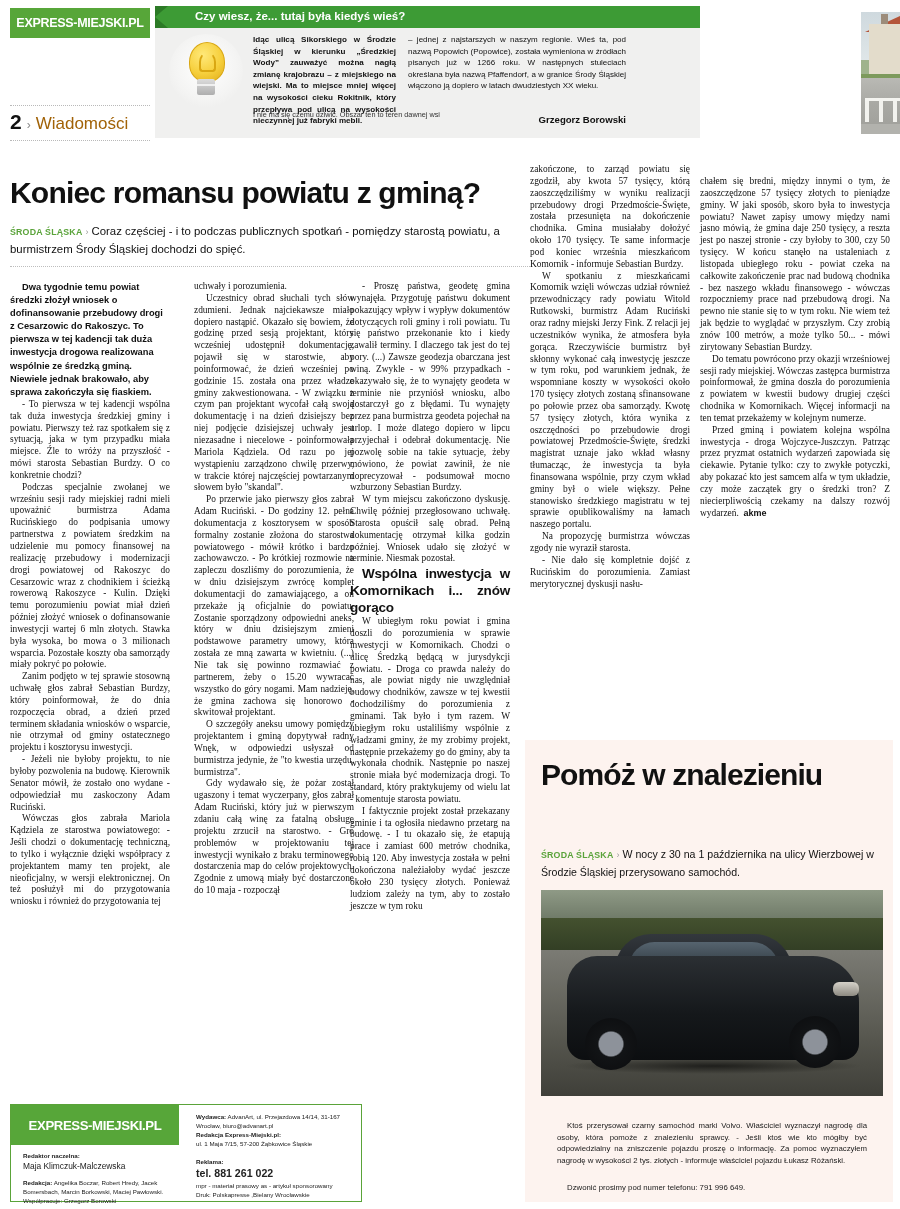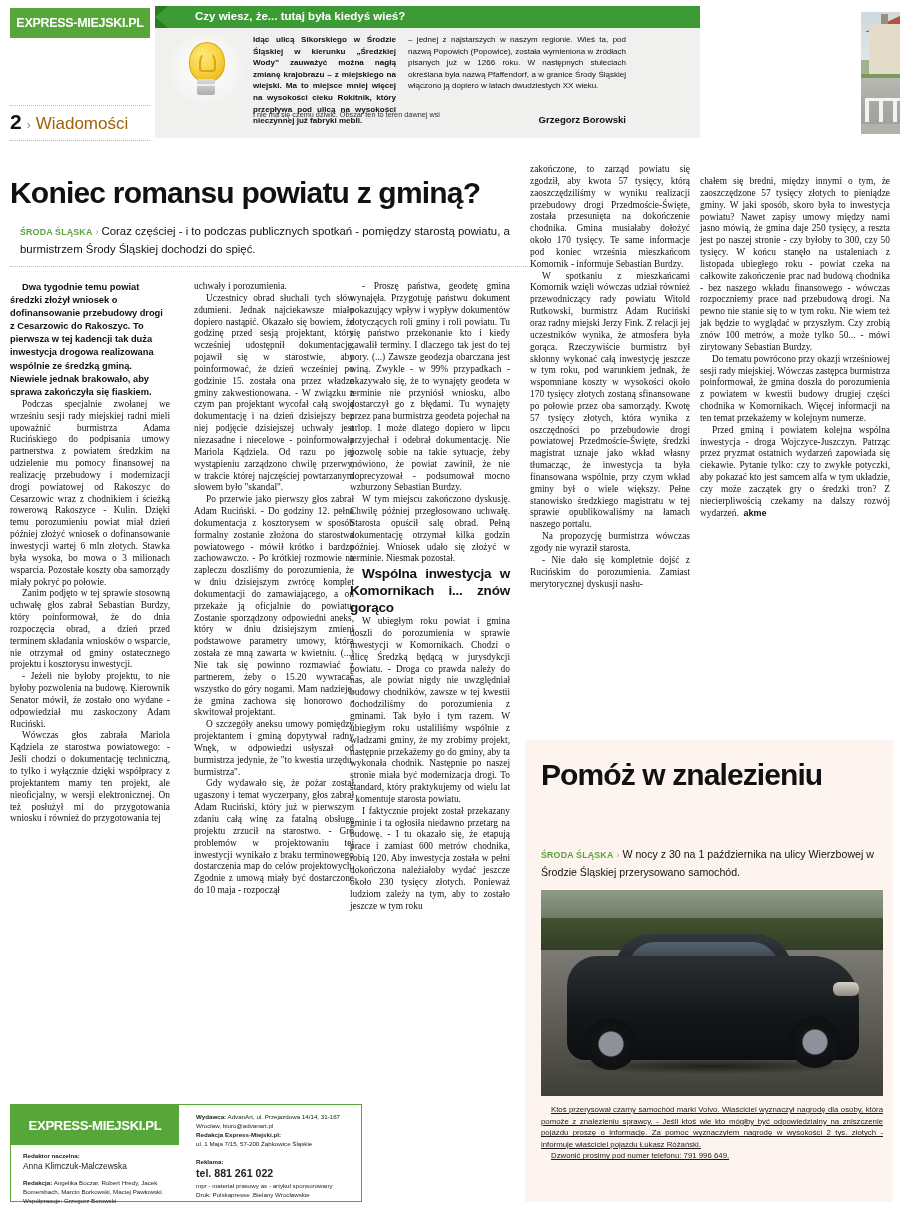--- a/index.html
+++ b/index.html
@@ -102,21 +102,21 @@
     background:repeating-linear-gradient(90deg,#f2f2ee 0 4px, transparent 4px 14px);}
   .barrier-top{position:absolute;left:4px;top:86px;width:86px;height:3px;background:#f4f4f0;}
   .curb{position:absolute;left:0;top:112px;width:184px;height:10px;background:#b2b2ad;}
 
   
   .headline{
     position:absolute;left:10px;top:176px;width:520px;
     font-family:"Liberation Sans",sans-serif;font-weight:bold;font-size:30px;
     letter-spacing:-0.8px;color:#111;
   }
-  .lead-wrap{position:absolute;left:20px;top:221px;width:520px;}
+  .lead-wrap{position:absolute;left:10px;top:221px;width:520px;}
   .lead-loc{
     font-family:"Liberation Sans",sans-serif;font-weight:bold;font-size:8.8px;
     color:#5aa33a;letter-spacing:0.2px;
   }
   .lead-arrow{font-family:"Liberation Sans",sans-serif;font-size:9px;color:#9a9a9a;padding:0 3px;}
   .lead-text{
     font-family:"Liberation Sans",sans-serif;font-size:11.4px;line-height:16px;color:#111;
   }
   .rule-dot{
     position:absolute;left:10px;top:266px;width:520px;height:0;
@@ -212,21 +212,21 @@
   .wheel.w2{left:248px;top:126px;}
   .car-shadow{position:absolute;left:22px;top:168px;width:300px;height:16px;
     background:radial-gradient(ellipse at 50% 50%, rgba(0,0,0,.6) 0%, rgba(0,0,0,0) 70%);}
   .car-light{position:absolute;left:292px;top:92px;width:26px;height:14px;border-radius:6px;
     background:linear-gradient(180deg,#e8e4da,#9a968c);opacity:.9;}
   .p-caption{
     position:absolute;left:16px;top:364px;width:342px;
     font-family:"Liberation Sans",sans-serif;font-size:7.8px;line-height:11.6px;
     text-align:justify;color:#1a1a1a;
   }
-  .p-caption p{margin:0;text-indent:10px;text-decoration:underline;}
+  .p-caption p{margin:16px;text-indent:10px;}
 </style>
 </head>
 <body>
 
 <div class="page">
 
   <div class="top-strip">
 
     <div class="logo-box">
       <span>EXPRESS-MIEJSKI.PL</span>
@@ -272,20 +272,21 @@
 
   <div class="headline">Koniec romansu powiatu z gminą?</div>
 
   <div class="lead-wrap">
     <span class="lead-loc">ŚRODA ŚLĄSKA</span><span class="lead-arrow">›</span><span class="lead-text">Coraz częściej - i to podczas publicznych spotkań - pomiędzy starostą powiatu, a burmistrzem Środy Śląskiej dochodzi do spięć.</span>
   </div>
   <div class="rule-dot"></div>
 
   <div class="col" id="c1">
     <p class="standfirst">Dwa tygodnie temu powiat średzki złożył wniosek o dofinansowanie przebudowy drogi z Cesarzowic do Rakoszyc. To pierwsza w tej kadencji tak duża inwestycja drogowa realizowana wspólnie ze średzką gminą. Niewiele jednak brakowało, aby sprawa zakończyła się fiaskiem.</p>
+    <p>- To pierwsza w tej kadencji wspólna tak duża inwestycja średzkiej gminy i powiatu. Pierwszy też raz spotkałem się z sytuacją, jaka w tym przypadku miała miejsce. Źle to wróży na przyszłość - mówi starosta Sebastian Burdzy. O co konkretnie chodzi?</p>
     <p>Podczas specjalnie zwołanej we wrześniu sesji rady miejskiej radni mieli upoważnić burmistrza Adama Rucińskiego do podpisania umowy partnerstwa z powiatem średzkim na udzielenie mu pomocy finansowej na realizację przebudowy i modernizacji drogi powiatowej od Rakoszyc do Cesarzowic wraz z chodnikiem i ścieżką rowerową Rakoszyce - Kulin. Dzięki temu porozumieniu powiat miał dzień później złożyć wniosek o dofinansowanie inwestycji wartej 6 mln złotych. Stawka była wysoka, bo mowa o 3 milionach wsparcia. Pozostałe koszty oba samorządy miały pokryć po połowie.</p>
     <p>Zanim podjęto w tej sprawie stosowną uchwałę głos zabrał Sebastian Burdzy, który poinformował, że do dnia rozpoczęcia obrad, a dzień przed terminem składania wniosków o wsparcie, nie otrzymał od gminy ostatecznego projektu i kosztorysu inwestycji.</p>
     <p>- Jeżeli nie byłoby projektu, to nie byłoby pozwolenia na budowę. Kierownik Senator mówił, że zostało ono wydane - odpowiedział mu zaskoczony Adam Ruciński.</p>
     <p>Wówczas głos zabrała Mariola Kądziela ze starostwa powiatowego: - Jeśli chodzi o dokumentację techniczną, to tylko i wyłącznie dzięki współpracy z projektantem mamy ten projekt, ale nieoficjalny, w wersji elektronicznej. On też posłużył mi do przygotowania wniosku i również do przygotowania tej</p>
   </div>
 
   <div class="col" id="c2">
     <p class="noind">uchwały i porozumienia.</p>
     <p>Uczestnicy obrad słuchali tych słów zdumieni. Jednak najciekawsze miało dopiero nastąpić. Okazało się bowiem, że godzinę przed sesją projektant, który wcześniej udostępnił dokumentację, pojawił się w starostwie, aby poinformować, że dzień wcześniej po godzinie 15. została ona przez władze gminy zakwestionowana. - W związku z czym pan projektant wycofał całą swoją dokumentację i na dzień dzisiejszy bez niej podjęcie dzisiejszej uchwały jest niezasadne i niecelowe - poinformowała Mariola Kądziela. Od razu po jej wystąpieniu zarządzono chwilę przerwy, w trakcie której najczęściej powtarzanym słowem było "skandal".</p>
     <p>Po przerwie jako pierwszy głos zabrał Adam Ruciński. - Do godziny 12. pełna dokumentacja z kosztorysem w sposób formalny zostanie złożona do starostwa powiatowego - mówił krótko i bardzo zachowawczo. - Po krótkiej rozmowie na zapleczu doszliśmy do porozumienia, że w dniu dzisiejszym zwrócę komplet dokumentacji do zamawiającego, a on przekaże ją oficjalnie do powiatu. Zostanie sporządzony odpowiedni aneks, który w dniu dzisiejszym zmieni podstawowe parametry umowy, która została ze mną zawarta w kwietniu. (...) Nie tak się powinno rozmawiać z partnerem, żeby o 15.20 wywracać wszystko do góry nogami. Mam nadzieję, że gmina zachowa się honorowo - skwitował projektant.</p>
@@ -313,21 +314,21 @@
     <p>Do tematu powrócono przy okazji wrześniowej sesji rady miejskiej. Wówczas zastępca burmistrza poinformował, że gmina doszła do porozumienia z powiatem w kwestii budowy drugiej części chodnika w Komornikach. Więcej informacji na ten temat przekażemy w kolejnym numerze.</p>
     <p><span>Przed gminą i powiatem kolejna wspólna inwestycja - droga Wojczyce-Juszczyn. Patrząc przez pryzmat ostatnich wydarzeń zapowiada się ciekawie. Pytanie tylko: czy to zwykłe potyczki, aby pokazać kto jest samcem alfa w tym układzie, czy może zaczątek gry o średzki tron? Z niecierpliwością czekamy na dalszy rozwój wydarzeń.</span>&nbsp;&nbsp;<span class="byline-inline">akme</span></p>
   </div>
 
   <div class="imprint">
     <div class="imp-green"></div>
     <div class="imp-logo">EXPRESS-MIEJSKI.PL</div>
 
     <div class="imp-left">
       <div class="lbl">Redaktor naczelna:</div>
-      <div class="name">Anna Klimczuk-Malczewska</div>
+      <div class="name">Maja Klimczuk-Malczewska</div>
       <div style="height:6px"></div>
       <div><span class="lbl">Redakcja:</span>
         <span>Angelika Boczar, Robert Hredy, Jacek Bomersbach, Marcin Borkowski, Maciej Pawłowski. Współpracuje: Grzegorz Borowski</span></div>
     </div>
 
     <div class="imp-right">
       <div><span class="lbl">Wydawca:</span>
         <span>AdvanArt, ul. Przejazdowa 14/14, 31-167 Wrocław, biuro@advanart.pl</span></div>
       <div class="lbl">Redakcja Express-Miejski.pl:</div>
       <div>ul. 1 Maja 7/15, 57-200 Żąbkowice Śląskie</div>

